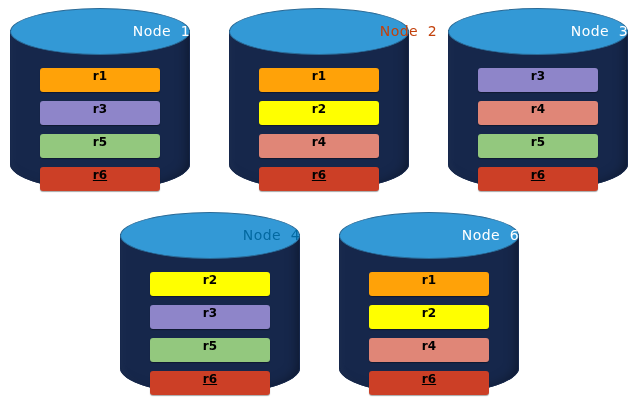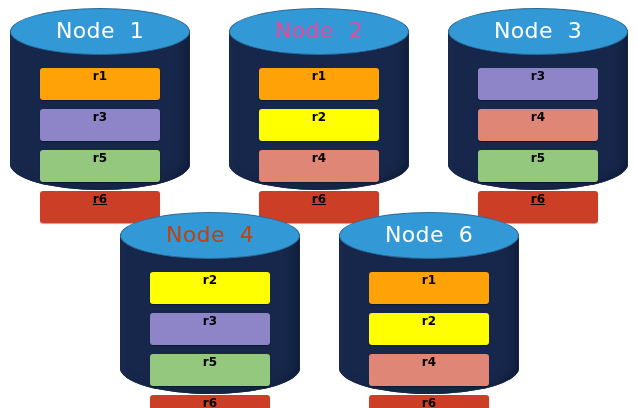--- a/index.html
+++ b/index.html
@@ -63,39 +63,39 @@
     border: 1.5px solid #2b6a96;
     border-radius: 50%;
     box-sizing: border-box;
   }
 
   .node-label {
     position: absolute;
     left: 0;
     top: 13px;
     width: 180px;
-    text-align: center;
+    text-align: right;
     color: #ffffff;
-    font-size: 22px;
+    font-size: 14px;
     font-weight: 400;
     letter-spacing: 0.4px;
     line-height: 20px;
     white-space: pre;
   }
 
   .replica-stack {
     position: absolute;
     left: 30px;
     top: 60px;
     width: 120px;
   }
 
   .replica-bar {
     position: relative;
-    height: 32px;
+    height: 24px;
     margin-bottom: 9px;
     border-radius: 3px;
     text-align: center;
     color: #000000;
     font-size: 12px;
     font-weight: bold;
     line-height: 16px;
     box-shadow: 0 1px 1px rgba(0,0,0,0.35);
   }
   .replica-bar:last-child { margin-bottom: 0; text-decoration: underline; }
@@ -111,21 +111,21 @@
       <div class="replica-stack">
         <div class="replica-bar" style="background: rgb(255, 162, 8); color: rgb(0, 0, 0);">r1</div>
         <div class="replica-bar" style="background: rgb(142, 133, 201); color: rgb(0, 0, 0);">r3</div>
         <div class="replica-bar" style="background: rgb(147, 200, 126); color: rgb(0, 0, 0);">r5</div>
         <div class="replica-bar" style="background: rgb(204, 63, 38); color: rgb(0, 0, 0);">r6</div>
       </div>
     </div>
     <div class="node" style="left: 229px; top: 8px;">
       <div class="cyl-body" style="background: rgb(22, 39, 75);"></div>
       <div class="cyl-top" style="background: rgb(51, 153, 214);"></div>
-      <div class="node-label" style="color: #ec4899;">Node  2</div>
+      <div class="node-label" style="color: #c2410c; margin-left: 28px;">Node  2</div>
       <div class="replica-stack">
         <div class="replica-bar" style="background: rgb(255, 162, 8); color: rgb(0, 0, 0);">r1</div>
         <div class="replica-bar" style="background: rgb(255, 255, 0); color: rgb(0, 0, 0);">r2</div>
         <div class="replica-bar" style="background: rgb(224, 134, 119); color: rgb(0, 0, 0);">r4</div>
         <div class="replica-bar" style="background: rgb(204, 63, 38); color: rgb(0, 0, 0);">r6</div>
       </div>
     </div>
     <div class="node" style="left: 448px; top: 8px;">
       <div class="cyl-body" style="background: rgb(22, 39, 75);"></div>
       <div class="cyl-top" style="background: rgb(51, 153, 214);"></div>
@@ -133,21 +133,21 @@
       <div class="replica-stack">
         <div class="replica-bar" style="background: rgb(142, 133, 201); color: rgb(0, 0, 0);">r3</div>
         <div class="replica-bar" style="background: rgb(224, 134, 119); color: rgb(0, 0, 0);">r4</div>
         <div class="replica-bar" style="background: rgb(147, 200, 126); color: rgb(0, 0, 0);">r5</div>
         <div class="replica-bar" style="background: rgb(204, 63, 38); color: rgb(0, 0, 0);">r6</div>
       </div>
     </div>
     <div class="node" style="left: 120px; top: 212px;">
       <div class="cyl-body" style="background: rgb(22, 39, 75);"></div>
       <div class="cyl-top" style="background: rgb(51, 153, 214);"></div>
-      <div class="node-label" style="color: #c2410c;">Node  4</div>
+      <div class="node-label" style="color: #0369a1;">Node  4</div>
       <div class="replica-stack">
         <div class="replica-bar" style="background: rgb(255, 255, 0); color: rgb(0, 0, 0);">r2</div>
         <div class="replica-bar" style="background: rgb(142, 133, 201); color: rgb(0, 0, 0);">r3</div>
         <div class="replica-bar" style="background: rgb(147, 200, 126); color: rgb(0, 0, 0);">r5</div>
         <div class="replica-bar" style="background: rgb(204, 63, 38); color: rgb(0, 0, 0);">r6</div>
       </div>
     </div>
     <div class="node" style="left: 339px; top: 212px;">
       <div class="cyl-body" style="background: rgb(22, 39, 75);"></div>
       <div class="cyl-top" style="background: rgb(51, 153, 214);"></div>

